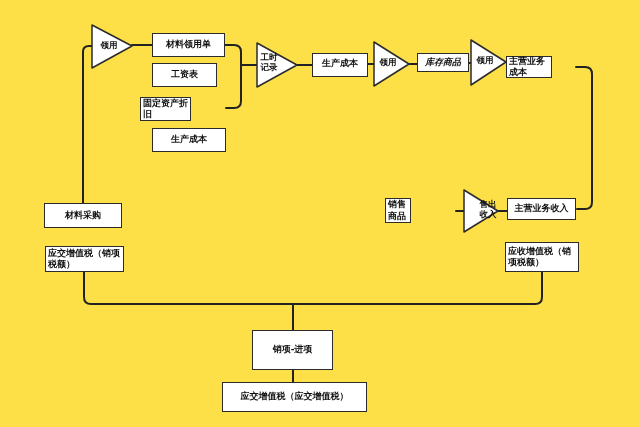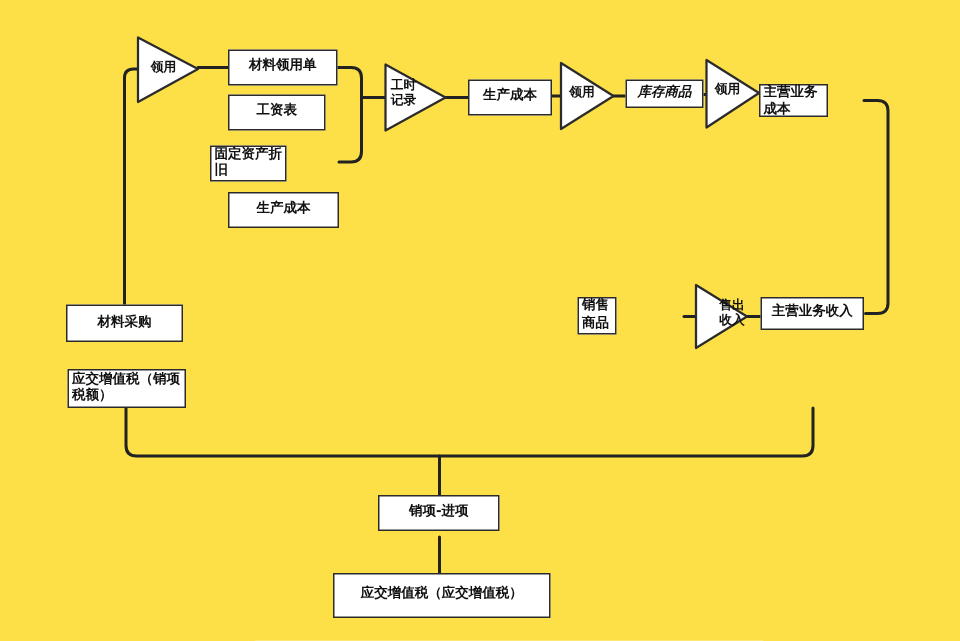--- a/index.html
+++ b/index.html
@@ -74,17 +74,18 @@
 
   <div class="node" style="left:312px;top:53px;width:56px;height:24px;font-family:Liberation Mono, monospace;">生产成本</div>
   <div class="node" style="left:417px;top:53px;width:52px;height:19px;font-style:italic;">库存商品</div>
   <div class="node" style="left:506px;top:56px;width:46px;height:22px;font-family:Liberation Serif, serif;">主营业务成本</div>
 
   <div class="node" style="left:385px;top:198px;width:26px;height:25px;">销售商品</div>
   <div class="node" style="left:507px;top:198px;width:69px;height:22px;">主营业务收入</div>
 
   <div class="node" style="left:45px;top:246px;width:79px;height:26px;">应交增值税（销项税额）</div>
   <div class="node" style="left:44px;top:203px;width:78px;height:25px;">材料采购</div>
+  <div class="node" style="left:505px;top:242px;width:74px;height:30px;">应收增值税（销项税额）</div>
 
-  <div class="node" style="left:252px;top:330px;width:81px;height:24px;">销项-进项</div>
+  <div class="node" style="left:252px;top:330px;width:81px;height:40px;">销项-进项</div>
   <div class="node" style="left:222px;top:382px;width:145px;height:30px;">应交增值税（应交增值税）</div>
 
 </div>
 
 </body></html>

